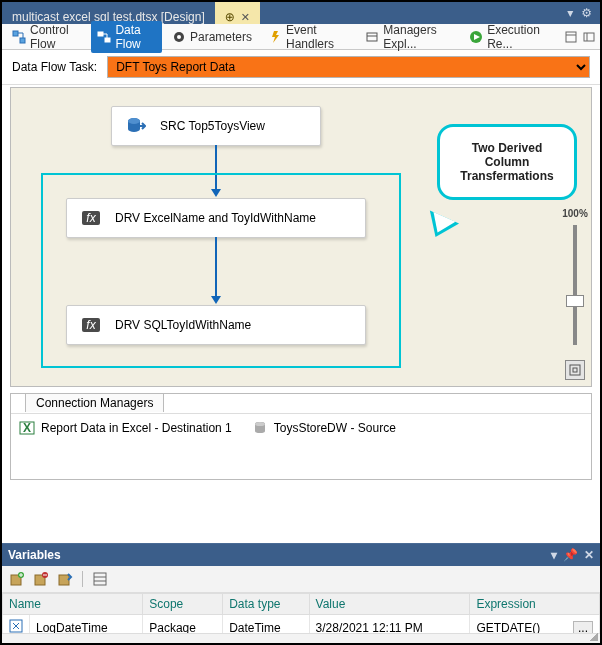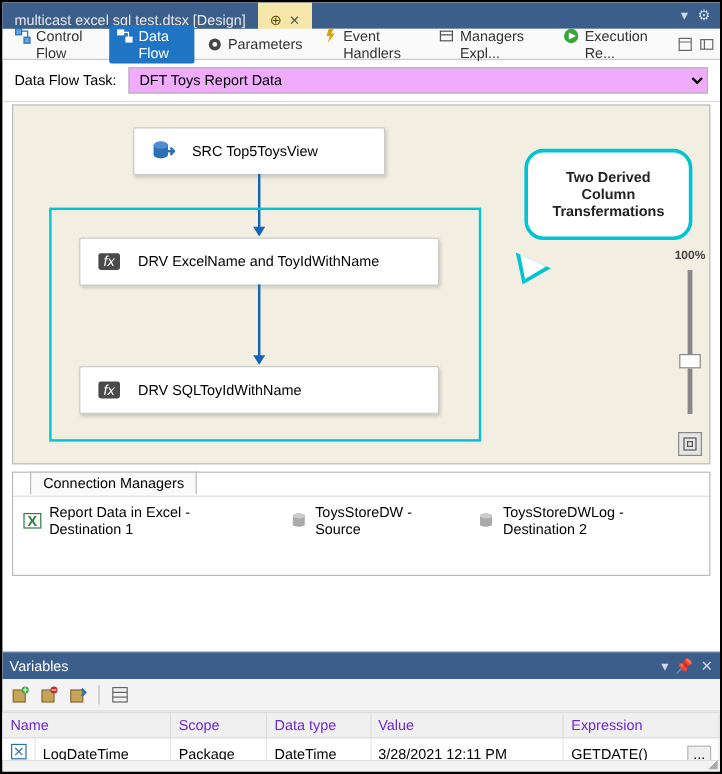--- a/index.html
+++ b/index.html
@@ -7,29 +7,29 @@
 
   
   .doc-tabs { display:flex; align-items:stretch; height:22px; background:#3b5e8a; color:#fff; }
   .doc-tab { padding:15px 10px; display:flex; align-items:center; gap:6px; background:#3b5e8a; color:#e8e8e8; cursor:default; }
   .doc-tab.active { background:#f5e7aa; color:#1a1a1a; }
   .doc-tab .close-x { color:#555; font-size:11px; }
   .doc-tabs-right { margin-left:auto; display:flex; align-items:center; gap:8px; padding-right:8px; color:#cfd8e6; }
 
   
   .nav { display:flex; align-items:center; height:26px; border-bottom:1px solid #c9c9c9; background:#fafafa; padding:0 4px; gap:4px; }
-  .nav-item { display:flex; gap:4px; padding:2px 6px; border-radius:2px; color:#333; }
+  .nav-item { display:flex; align-items:center; gap:4px; padding:2px 6px; border-radius:2px; color:#333; }
   .nav-item.active { background:#1f74c4; color:#fff; }
   .nav-spacer { flex:1; }
   .nav-ic { width:14px; height:14px; display:inline-flex; align-items:center; justify-content:center; }
   .play-ic svg { display:block; }
 
   
   .task-row { display:flex; align-items:center; padding:6px 10px; gap:10px; border-bottom:1px solid #ddd; }
-  .task-row select { flex:1; height:22px; border:1px solid #b5b5b5; background:#f0abfc; padding:0 4px; appearance:auto; }
+  .task-row select { flex:1; height:22px; border:1px solid #b5b5b5; background:#f97316; padding:0 4px; appearance:auto; }
 
   
   .canvas-wrap { position:relative; flex:0 0 300px; border:1px solid #bbb; margin:2px 8px; background:#f2efe2; overflow:hidden; }
   .canvas { position:absolute; inset:0 30px 0 0; }
   .node { position:absolute; background:#fff; border:1px solid #ccc; border-radius:2px; box-shadow:1px 2px 3px rgba(0,0,0,.15); display:flex; align-items:center; gap:14px; padding:8px 14px; min-height:40px; }
   .node .ic { width:20px; height:20px; display:flex; align-items:flex-start; justify-content:center; }
   .selbox { position:absolute; border:2px solid #00c4d4; }
   .callout { position:absolute; border:3px solid #00c4d4; border-radius:4px; background:#fff; padding:14px; text-align:center; font-weight:600; font-size:13px; color:#222; width:140px; }
   .callout-tail { position:absolute; width:0; height:0; border-left:16px solid transparent; border-right:16px solid transparent; border-top:22px solid #00c4d4; }
   .callout-tail::after { content:""; position:absolute; top:-22px; left:-12px; width:0; height:0; border-left:12px solid transparent; border-right:12px solid transparent; border-top:17px solid #fff; }
@@ -43,27 +43,27 @@
 
   
   .cm-wrap { border:1px solid #bbb; margin:4px 8px; background:#fff; }
   .cm-tab { display:inline-block; border:1px solid #bbb; border-bottom:none; padding:2px 10px; margin-left:14px; background:#fafafa; position:relative; top:-1px; }
   .cm-body { padding:6px 8px; display:flex; gap:20px; align-items:center; border-top:1px solid #ddd; min-height:66px; align-items:flex-start; }
   .cm-item { display:flex; align-items:center; gap:6px; }
   .cm-ic { width:16px; height:16px; display:inline-block; }
 
   
   .vars-panel { margin-top:auto; display:flex; flex-direction:column; border-top:1px solid #4a6b95; }
-  .vars-header { background:#3b5e8a; color:#fff; display:flex; align-items:center; height:22px; padding:0 6px; gap:6px; }
+  .vars-header { background:#3b5e8a; color:#fff; display:flex; align-items:center; height:22px; padding:0 6px; gap:6px;font-weight:bold; }
   .vars-header .right { margin-left:auto; display:flex; gap:6px; color:#cfd8e6; }
   .vars-tools { display:flex; align-items:center; gap:6px; padding:4px 6px; background:#f3f3f3; border-bottom:1px solid #ddd; }
   .vars-tools .tool { width:18px; height:18px; display:inline-flex; align-items:center; justify-content:center; border:1px solid transparent; }
   .vars-tools .sep { width:1px; height:16px; background:#bbb; margin:0 2px; }
   .grid { width:100%; border-collapse:collapse; }
-  .grid th { text-align:left; font-weight:400; background:#f0f0f0; border:1px solid #ddd; padding:3px 6px; color:#6d28d9; }
+  .grid th { text-align:left; font-weight:400; background:#f0f0f0; border:1px solid #ddd; padding:3px 6px; color:#0f766e; }
   .grid td { border:1px solid #e6e6e6; padding:4px 6px; background:#fff; }
   .grid .icon-cell { width:22px; text-align:center; }
   .ellipsis-btn { float:right; border:1px solid #b7b7b7; background:#eee; padding:0 4px; line-height:12px; }
   .vars-scroll { height:40px; overflow:auto; }
   .vars-bottom { height:10px; background:#f3f3f3; border-top:1px solid #ddd; position:relative; }
   .vars-bottom::after { content:""; position:absolute; right:2px; bottom:2px; width:8px; height:8px; background:linear-gradient(135deg, transparent 50%, #aaa 50%); }
 
   
   .svg-db { fill:#2b6fb5; }
 </style>
@@ -243,30 +243,20 @@
     </div>
     <div class="cm-item">
       <span class="cm-ic">
         <svg width="16" height="16" viewBox="0 0 16 16">
             <ellipse cx="8" cy="4" rx="5" ry="2" fill="#888"></ellipse>
             <path d="M3 4 v7 a5 2 0 0 0 10 0 v-7" fill="#aaa"></path>
             <ellipse cx="8" cy="4" rx="5" ry="2" fill="#ccc"></ellipse>
           </svg>
       </span>
       <span>ToysStoreDW - Source</span>
-    </div>
-    <div class="cm-item">
-      <span class="cm-ic">
-        <svg width="16" height="16" viewBox="0 0 16 16">
-            <ellipse cx="8" cy="4" rx="5" ry="2" fill="#888"></ellipse>
-            <path d="M3 4 v7 a5 2 0 0 0 10 0 v-7" fill="#aaa"></path>
-            <ellipse cx="8" cy="4" rx="5" ry="2" fill="#ccc"></ellipse>
-          </svg>
-      </span>
-      <span>ToysStoreDWLog - Destination 2</span>
     </div>
   </div>
 </div>
 
 <div class="vars-panel">
   <div class="vars-header">
     <span>Variables</span>
     <div class="right">
       <span>▾</span>
       <span>📌</span>

